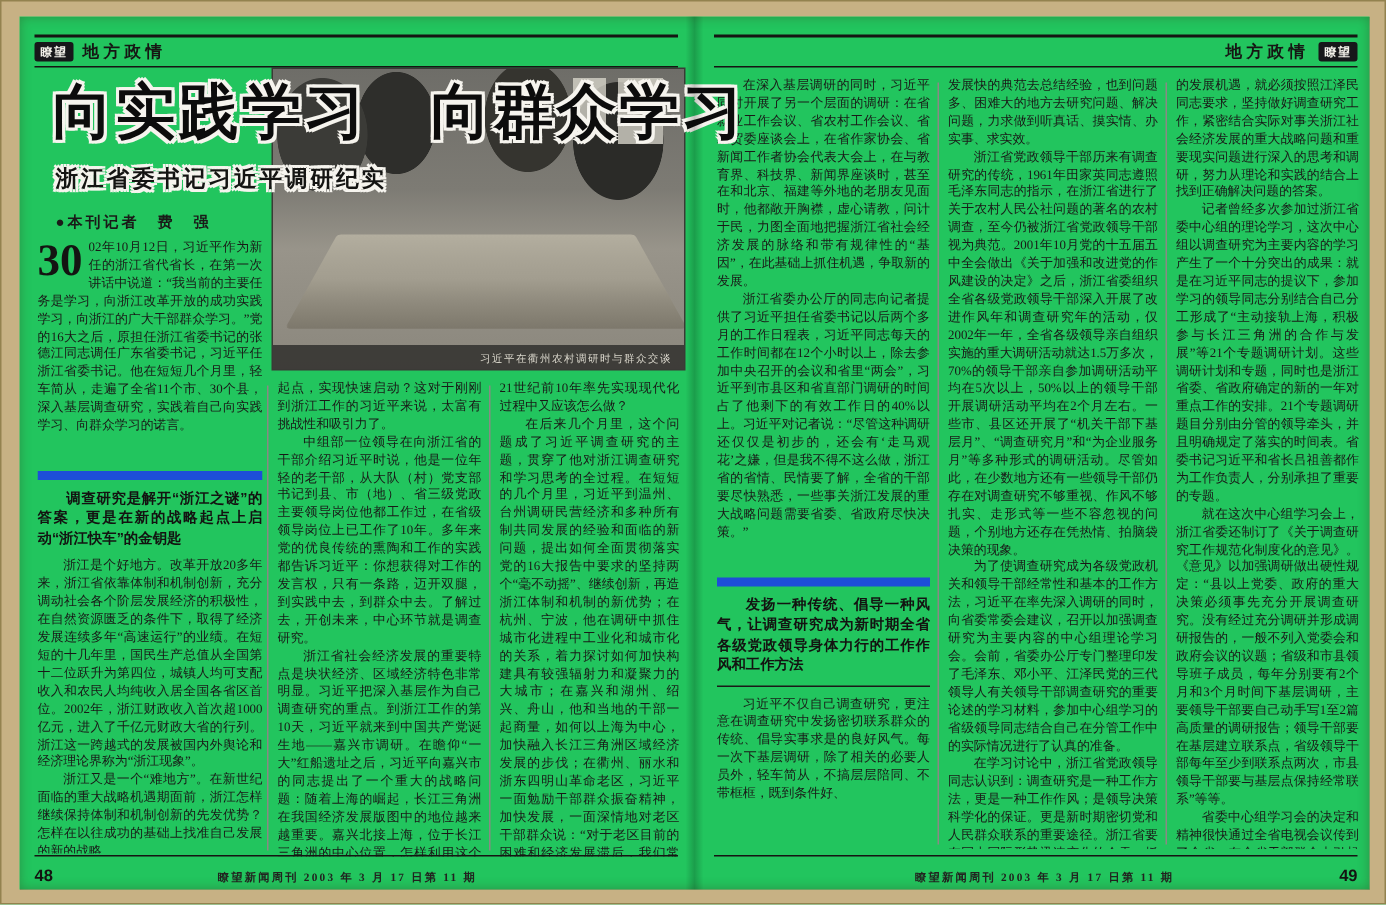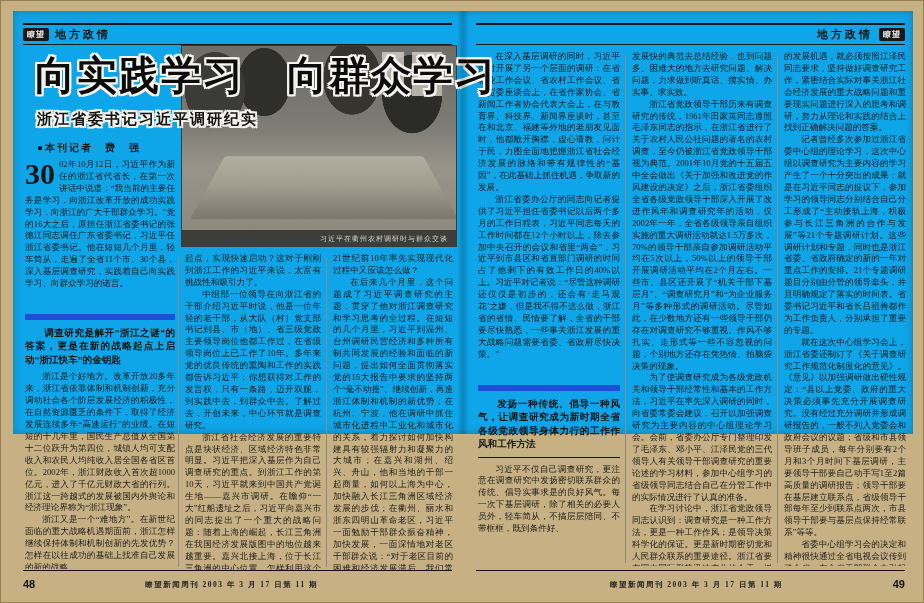--- a/index.html
+++ b/index.html
@@ -3,22 +3,22 @@
 <meta charset="utf-8">
 <style>
   * { box-sizing: border-box; margin: 0; padding: 0; }
   body { width: 924px; height: 603px; font-family: "Liberation Serif", serif; }
 
   .frame {
     position: relative; width: 924px; height: 603px;
     background: #c7b184; border: 1px solid #93824f; overflow: hidden;
   }
   .spread {
-    position: absolute; left: 12px; top: 10px; width: 900px; height: 423px;
-    background: #0ea5e9; box-shadow: inset 0 0 8px rgba(60,45,20,.35);
+    position: absolute; left: 12px; top: 10px; width: 900px; height: 582px;
+    background: #22c55e; box-shadow: inset 0 0 8px rgba(60,45,20,.35);
   }
   .gutter {
     position: absolute; left: 444px; top: 0; width: 12px; height: 100%;
     background: linear-gradient(90deg, rgba(0,0,0,0) 0%, rgba(0,0,0,.20) 50%, rgba(0,0,0,0) 100%);
     z-index: 6;
   }
   .page { position: absolute; top: 0; width: 447px; height: 582px; }
   .page-left { left: 0; }
   .page-right { left: 453px; }
 

